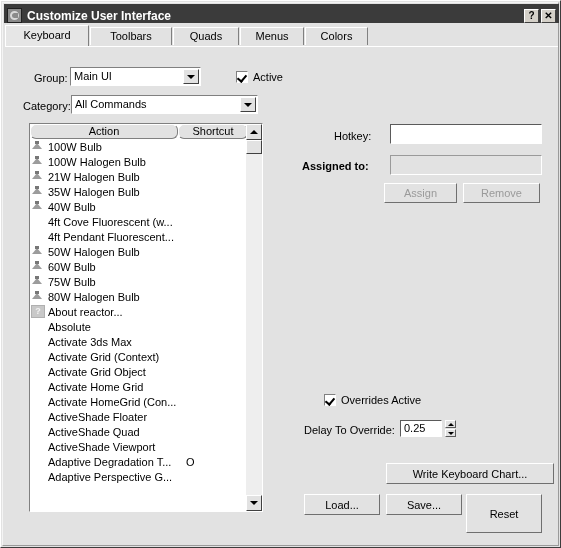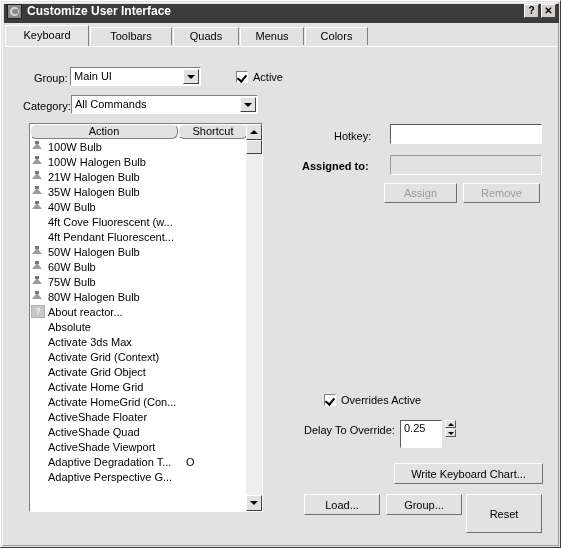--- a/index.html
+++ b/index.html
@@ -36,21 +36,21 @@
     box-sizing: border-box;
   }
 
   
   .titlebar {
     position: absolute;
     left: 3px; top: 3px;
     width: 555px; height: 19px;
     background: #3b3b3b;
     display: flex;
-    align-items: flex-start;
+    align-items: flex-end;
     box-sizing: border-box;
   }
   .title-icon {
     width: 15px; height: 15px;
     margin-left: 3px;
     background: #8a8a8a;
     border: 1px solid #202020;
     box-sizing: border-box;
     position: relative;
     flex: none;
@@ -411,21 +411,21 @@
     cursor: default;
     display: flex;
     align-items: center;
     justify-content: center;
   }
   .button.disabled { color: #9a9a9a; }
 
   
   .spin-box {
     position: absolute;
-    width: 42px; height: 28px;
+    width: 42px; height: 17px;
     background: #ffffff;
     border-top: 1px solid #5a5a5a;
     border-left: 1px solid #5a5a5a;
     border-right: 1px solid #ffffff;
     border-bottom: 1px solid #ffffff;
     box-sizing: border-box;
     font-size: 11px;
     line-height: 15px;
     padding-left: 3px;
     color: #000;
@@ -648,17 +648,17 @@
     <div class="checkbox-label">Overrides Active</div>
   </div>
 
   <div class="lbl" style="left:303px;top:423px;">Delay To Override:</div>
   <div class="spin-box" style="left:399px;top:419px;">0.25</div>
   <div class="spin-btns" style="left:444px;top:419px;">
     <div class="spin-up"></div>
     <div class="spin-dn"></div>
   </div>
 
-  <div class="button" style="left:385px;top:462px;width:149px;height:21px;margin-left:8px;">Write Keyboard Chart...</div>
+  <div class="button" style="left:385px;top:462px;width:168px;height:21px;">Write Keyboard Chart...</div>
   <div class="button" style="left:303px;top:493px;width:76px;height:21px;">Load...</div>
-  <div class="button" style="left:385px;top:493px;width:76px;height:21px;">Group...</div>
+  <div class="button" style="left:385px;top:493px;width:76px;height:21px;">Save...</div>
   <div class="button" style="left:465px;top:493px;width:76px;height:39px;text-align:right;">Reset</div>
 </div>
 
 </body></html>

